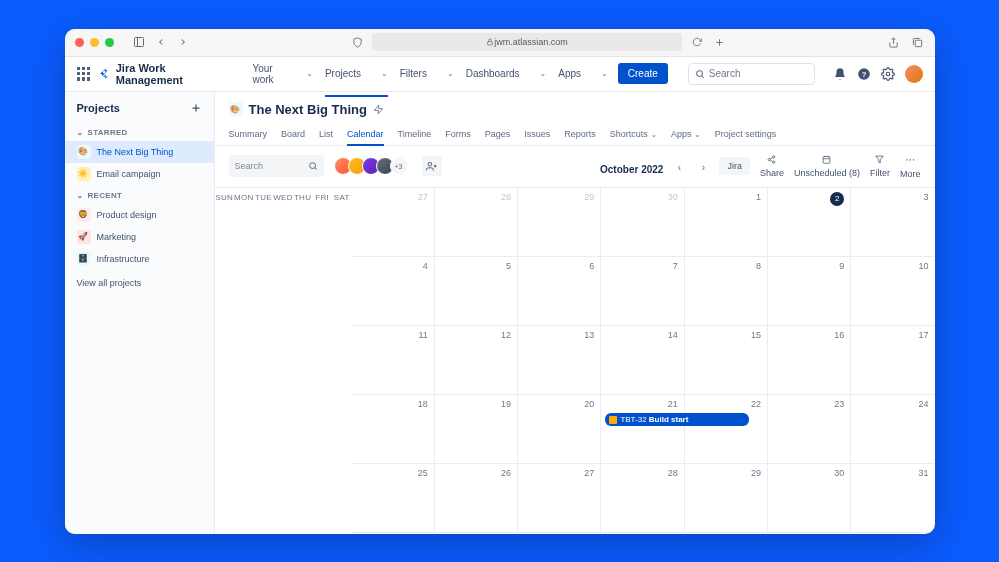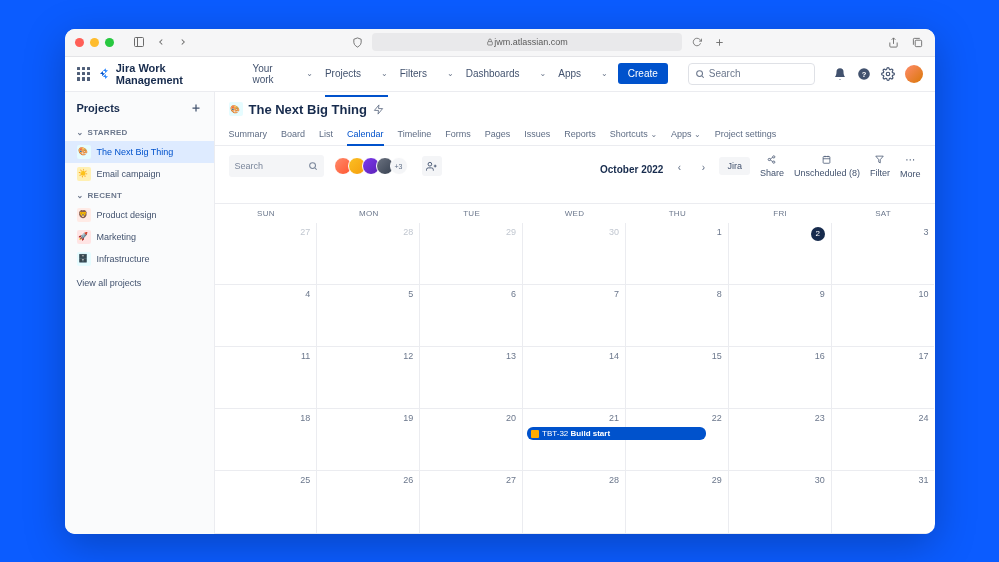--- a/index.html
+++ b/index.html
@@ -51,21 +51,21 @@
 .avatars .av:first-child { margin-left: 0; }
 .av1{background:linear-gradient(135deg,#ff8b6b,#ff5630);} .av2{background:linear-gradient(135deg,#fbbf24,#f59e0b);} .av3{background:linear-gradient(135deg,#7c3aed,#5b21b6);} .av4{background:linear-gradient(135deg,#6b7280,#374151);}
 .av-more { width: 18px; height: 18px; border-radius: 50%; background: #f4f5f7; border: 1.5px solid #fff; margin-left: -4px; display:flex; align-items:center; justify-content:center; font-size:7px; color:#5e6c84; }
 .add-user { width: 20px; height: 20px; border-radius: 3px; background: #f4f5f7; display:flex; align-items:center; justify-content:center; margin-left:4px; cursor:pointer; }
 .tb-spacer { flex: 1; }
 .month-nav { display: flex; align-items: flex-end; gap: 8px; }
 .month-label { font-size: 10px; font-weight: 600; color: #172b4d; }
 .chev-btn { width: 16px; height: 16px; display:flex; align-items:center; justify-content:center; color:#5e6c84; cursor:pointer; font-size:10px; }
 .today-btn { font-size: 9px; color: #42526e; background:#f4f5f7; border:none; padding:4px 8px; border-radius:3px; cursor:pointer; }
 .tb-btn { font-size: 9px; color: #42526e; display:flex; align-items:center; gap:4px; cursor:pointer;flex-direction:column; }
-.calendar { flex:1; display:flex; flex-direction:column; border-top:1px solid #ebecf0; overflow:hidden;margin-top:16px; }
+.calendar { flex:1; display:flex; border-top:1px solid #ebecf0; overflow:hidden; }
 .cal-head { display:grid; grid-template-columns:repeat(7,1fr); }
 .cal-head div { font-size:8px; color:#6b778c; text-align:center; padding:5px 0; font-weight:500; letter-spacing:0.3px; }
 .cal-body { flex:1; display:grid; grid-template-columns:repeat(7,1fr); grid-template-rows:repeat(5,1fr); }
 .cell { border-right:1px solid #ebecf0; border-bottom:1px solid #ebecf0; padding:4px 6px; position:relative; }
 .cell:nth-child(7n){border-right:none;}
 .cell-date { font-size:9px; color:#6b778c; text-align:right; }
 .cell.other .cell-date { color:#c1c7d0; }
 .cell.today .cell-date { display:inline-block; background:#172b4d; color:#fff; border-radius:50%; width:14px; height:14px; line-height:14px; text-align:center; float:right; font-size:8px; }
 .event { position:absolute; top:18px; left:4px; right:-80%; background:#0052cc; color:#fff; font-size:8px; padding:2px 4px; border-radius:6px; display:flex; align-items:center; gap:3px; z-index:2; white-space:nowrap; overflow:hidden; }
 .event .ev-icon { width:8px; height:8px; background:#ffab00; border-radius:1px; flex-shrink:0; }

